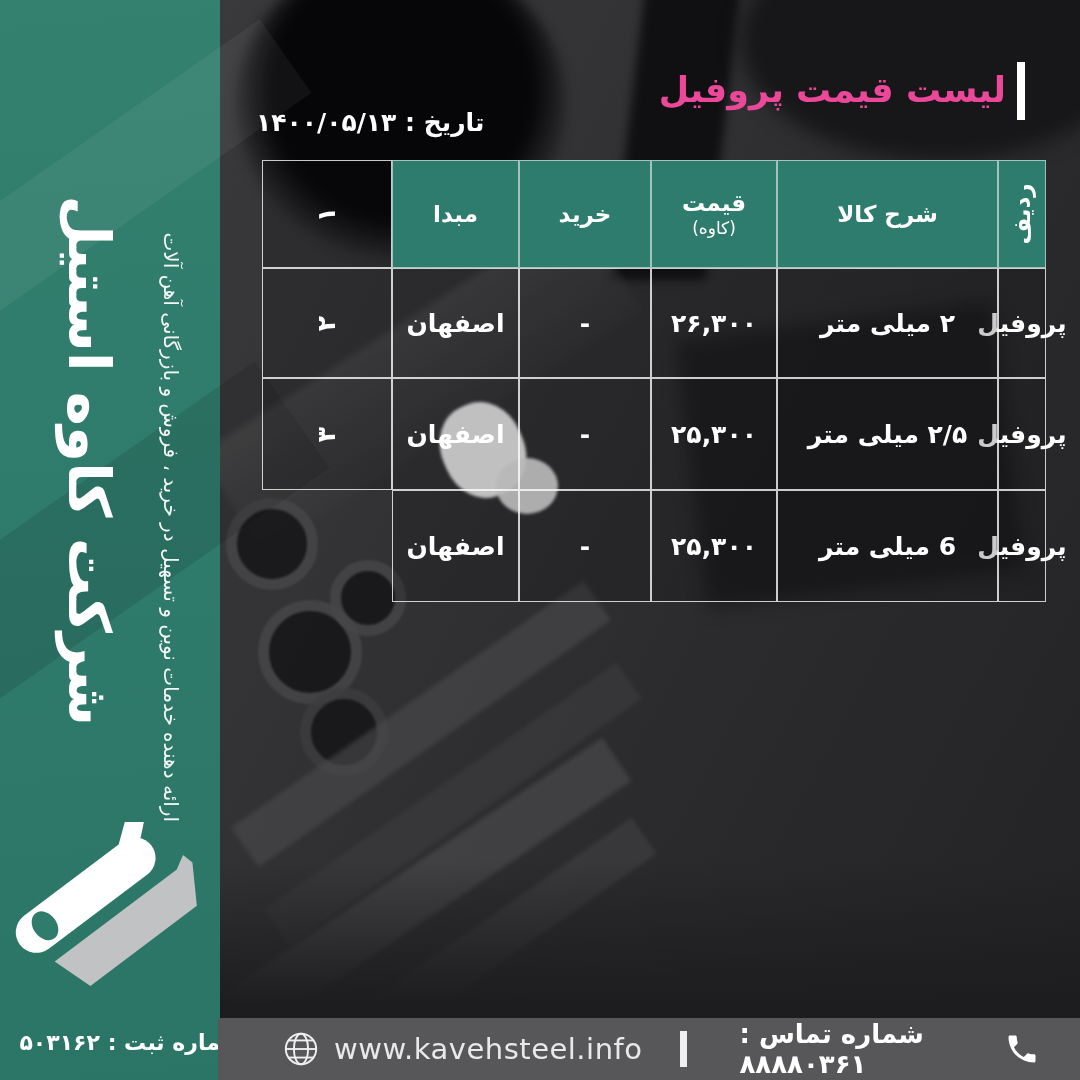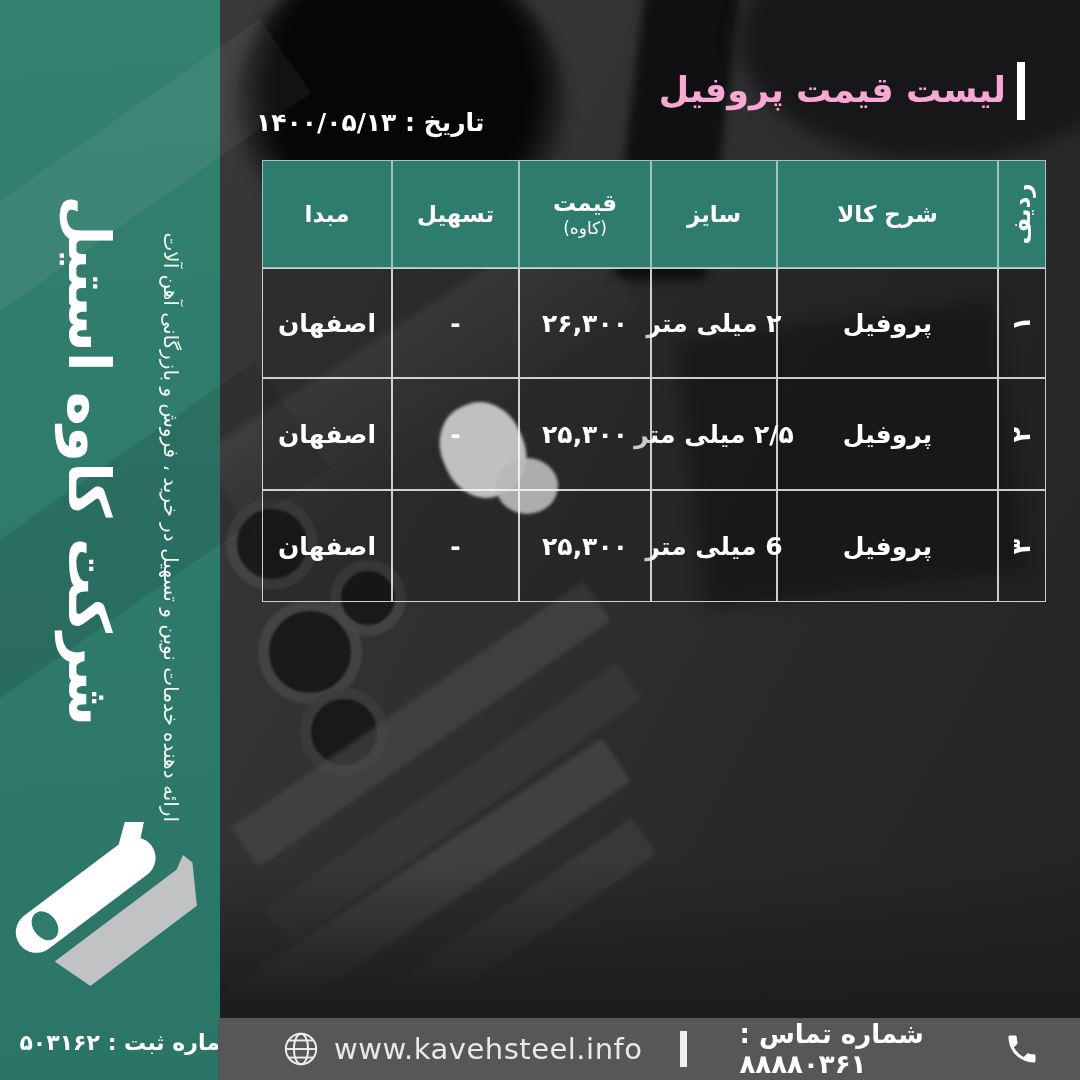--- a/index.html
+++ b/index.html
@@ -41,21 +41,21 @@
     font-size:58px;font-weight:700;color:#fff;white-space:nowrap;direction:rtl;line-height:78px;}
   .v-small{position:absolute;left:186px;top:62px;width:760px;height:30px;
     transform:rotate(90deg);transform-origin:left top;
     font-size:20px;font-weight:400;color:#f2f7f5;white-space:nowrap;direction:rtl;line-height:30px;}
   .logo{position:absolute;left:14px;top:822px;width:196px;height:190px;}
   .reg{position:absolute;left:0;top:1030px;width:262px;text-align:center;
     color:#fff;font-size:22px;font-weight:600;direction:rtl;}
 
   
   .title-bar{position:absolute;right:55px;top:62px;width:8px;height:58px;background:#fff;}
-  .title{position:absolute;right:74px;top:70px;color:#f9a8d4;font-size:35px;font-weight:700;direction:rtl;white-space:nowrap;}
+  .title{position:absolute;right:74px;top:70px;color:#ec4899;font-size:35px;font-weight:700;direction:rtl;white-space:nowrap;}
   .date{position:absolute;left:256px;top:108px;color:#fff;font-size:25px;font-weight:600;direction:rtl;white-space:nowrap;}
 
   
   .price-table{position:absolute;left:262px;top:160px;width:784px;direction:rtl;
     display:grid;grid-template-columns:48px 221px 126px 132px 127px 130px;
     grid-template-rows:108px 110px 112px 112px;}
   .th{background:#2e7c6d;border:1px solid rgba(255,255,255,.55);
     display:flex;flex-direction:column;align-items:center;justify-content:center;
     color:#fff;font-size:23px;font-weight:700;}
   .th .sub{font-size:17px;font-weight:400;margin-top:2px;}
@@ -119,26 +119,25 @@
   <div class="title-bar"></div>
   <div class="title">لیست قیمت پروفیل</div>
   <div class="date">تاریخ : ۱۴۰۰/۰۵/۱۳</div>
 
   <div class="price-table">
 
     <div class="th">
         <span class="rot">ردیف</span>
       </div>
     <div class="th">شرح کالا</div>
-    <div class="th">سایز</div>
     <div class="th">
       <span>قیمت</span>
       <span class="sub">(کاوه)</span>
     </div>
-    <div class="th">تسهیل</div>
+    <div class="th">خرید</div>
     <div class="th">مبدا</div>
 
     <div class="td">
         <span class="rot">۱</span>
       </div>
     <div class="td">پروفیل</div>
     <div class="td">۲ میلی متر</div>
     <div class="td">۲۶,۳۰۰</div>
     <div class="td">-</div>
     <div class="td">اصفهان</div>

